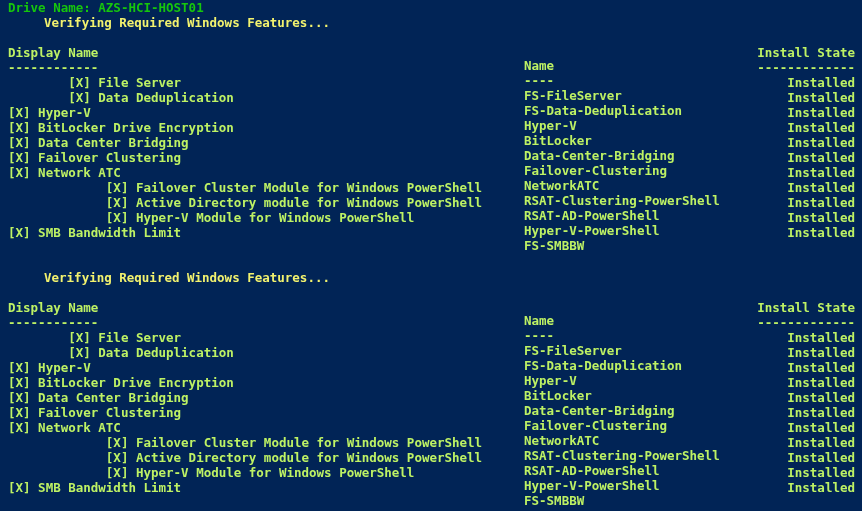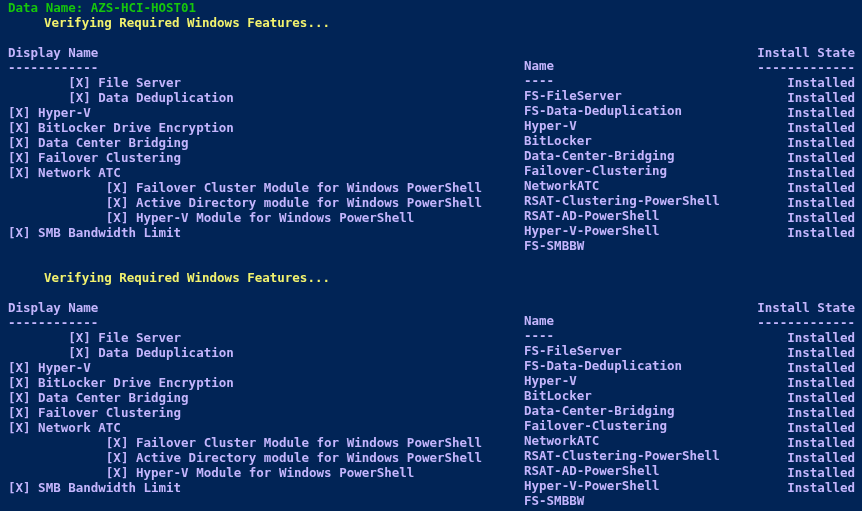--- a/index.html
+++ b/index.html
@@ -34,21 +34,21 @@
     height: 15px;
   }
   .host-line {
     color: #16C60C;
   }
   .verify-line {
     color: #F2F26E;
     padding-left: 44px;
   }
   .hdr-line, .dash-line, .row-line {
-    color: #c4b5fd;
+    color: #bef264;
   }
   .col-display {
     position: absolute;
     left: 8px;
     top: 0;
     white-space: pre;
   }
   .col-name {
     position: absolute;
     left: 524px;
@@ -67,21 +67,21 @@
     position: relative;
     height: 15px;
     padding-left: 0;
   }
 </style>
 </head>
 <body>
 
 <div id="terminal">
     <div class="block">
-      <div class="line host-line">Data Name: AZS-HCI-HOST01</div>
+      <div class="line host-line">Drive Name: AZS-HCI-HOST01</div>
       <div class="line verify-line">Verifying Required Windows Features...</div>
       <div class="line blank"></div>
       <div class="line row-line" style="padding-left: 0px;"><span class="col-display">Display Name</span><span class="col-name">Name</span><span class="col-state">Install State</span></div>
       <div class="line row-line" style="padding-left: 0px;"><span class="col-display">------------</span><span class="col-name">----</span><span class="col-state">-------------</span></div>
       <div class="line row-line" style="padding-left: 0px;"><span class="col-display">        [X] File Server</span><span class="col-name">FS-FileServer</span><span class="col-state">Installed</span></div>
       <div class="line row-line" style="padding-left: 0px;"><span class="col-display">        [X] Data Deduplication</span><span class="col-name">FS-Data-Deduplication</span><span class="col-state">Installed</span></div>
       <div class="line row-line" style="padding-left: 0px;"><span class="col-display">[X] Hyper-V</span><span class="col-name">Hyper-V</span><span class="col-state">Installed</span></div>
       <div class="line row-line" style="padding-left: 0px;"><span class="col-display">[X] BitLocker Drive Encryption</span><span class="col-name">BitLocker</span><span class="col-state">Installed</span></div>
       <div class="line row-line" style="padding-left: 0px;"><span class="col-display">[X] Data Center Bridging</span><span class="col-name">Data-Center-Bridging</span><span class="col-state">Installed</span></div>
       <div class="line row-line" style="padding-left: 0px;"><span class="col-display">[X] Failover Clustering</span><span class="col-name">Failover-Clustering</span><span class="col-state">Installed</span></div>

